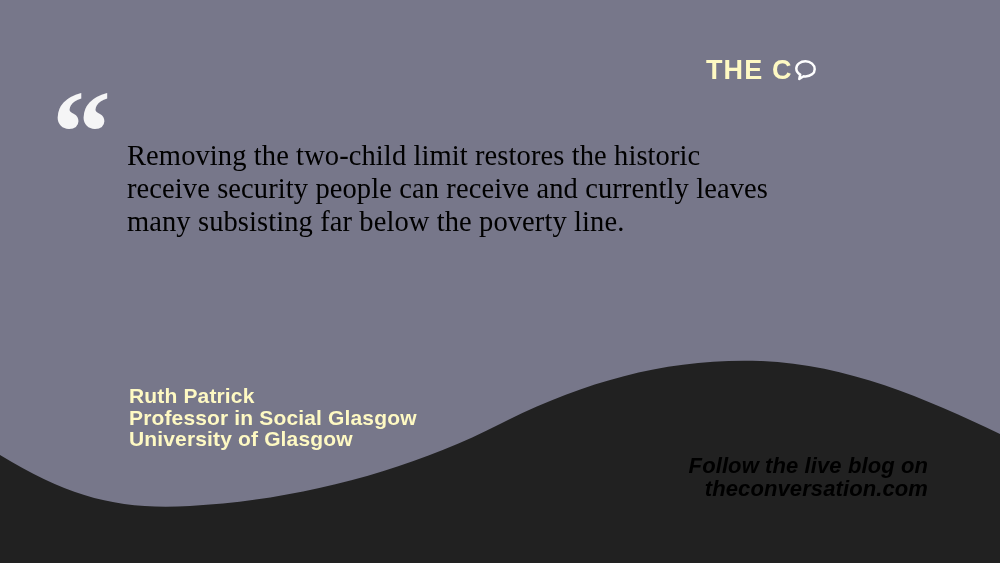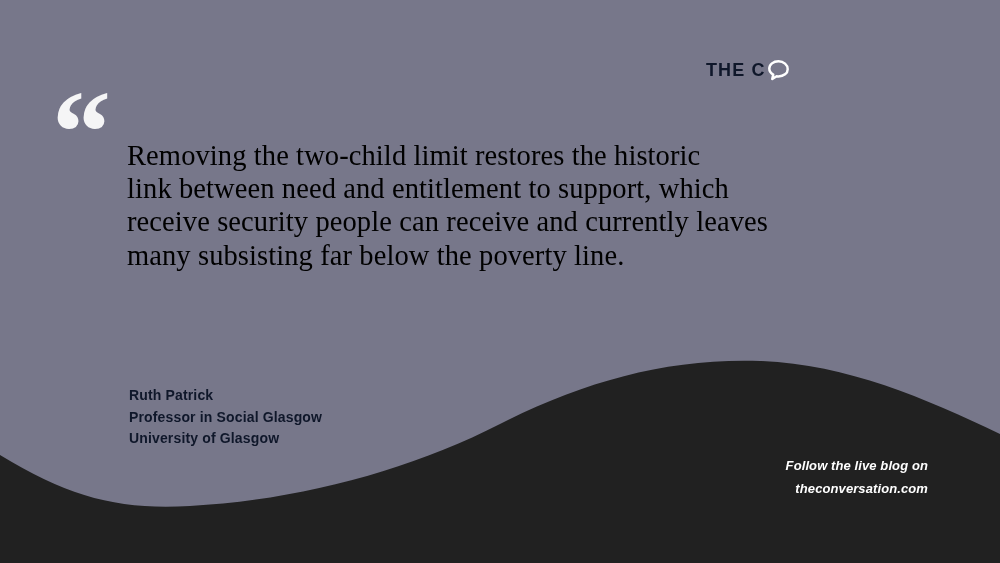--- a/index.html
+++ b/index.html
@@ -15,22 +15,22 @@
   
   #wave{position:absolute;left:0;top:0;width:1000px;height:563px;}
   
   #logo{
     position:absolute;left:706px;top:57px;
     display:flex;align-items:center;
     height:26px;
   }
   #logo .wordmark{
     font-family:"Liberation Sans",sans-serif;
-    font-weight:bold;color:#0f172a;
-    font-size:18px;letter-spacing:1.1px;
+    font-weight:bold;color:#fef9c3;
+    font-size:27px;letter-spacing:1.1px;
     line-height:26px;white-space:nowrap;
     display:flex;align-items:center;
   }
   #logo .bubble{
     display:inline-block;position:relative;
     width:23px;height:23px;margin:0 1px;
     vertical-align:middle;
   }
   #logo .bubble svg{display:block;}
   
@@ -49,32 +49,32 @@
     font-family:"Liberation Serif","DejaVu Serif",serif;
     font-size:28.5px;line-height:33.2px;
     color:#000000;font-weight:normal;
     letter-spacing:.1px;
   }
   #quote-body .ln{display:block;white-space:nowrap;}
   
   #attribution{
     position:absolute;left:129px;top:385px;
     font-family:"Liberation Sans",sans-serif;
-    font-weight:bold;color:#0f172a;
-    font-size:14px;line-height:21.5px;
+    font-weight:bold;color:#fef9c3;
+    font-size:21px;line-height:21.5px;
     letter-spacing:.15px;
   }
   #attribution .ln{display:block;white-space:nowrap;}
   
   #footer{
     position:absolute;right:72px;top:455px;
     text-align:right;
     font-family:"Liberation Sans",sans-serif;
     font-weight:bold;font-style:italic;
-    color:#ffffff;font-size:13px;line-height:22.5px;
+    color:#000000;font-size:22px;line-height:22.5px;
     letter-spacing:.1px;
   }
   #footer .ln{display:block;white-space:nowrap;}
 </style>
 </head>
 <body>
 
 <div id="card">
 
   <svg id="wave" viewBox="0 0 1000 563" preserveAspectRatio="none" aria-hidden="true">
@@ -94,21 +94,20 @@
             <path d="M12 2.4c-5.4 0-9.6 3.3-9.6 7.6 0 2.6 1.6 4.9 4.1 6.3l-1.0 4.6 4.6-2.9c0.6 0.1 1.3 0.2 1.9 0.2 5.4 0 9.6-3.3 9.6-7.6S17.4 2.4 12 2.4z" fill="none" stroke="#ffffff" stroke-width="2.6" stroke-linejoin="round"></path>
           </svg>
         </span>
       </span>
   </div>
 
   <div id="quote-mark">“</div>
 
   <div id="quote-body">
     <span class="ln">Removing the two-child limit restores the historic</span>
-    <span class="ln">link between need and entitlement to support, which</span>
     <span class="ln">receive security people can receive and currently leaves</span>
     <span class="ln">many subsisting far below the poverty line.</span>
   </div>
 
   <div id="attribution">
     <span class="ln">Ruth Patrick</span>
     <span class="ln">Professor in Social Glasgow</span>
     <span class="ln">University of Glasgow</span>
   </div>
 

